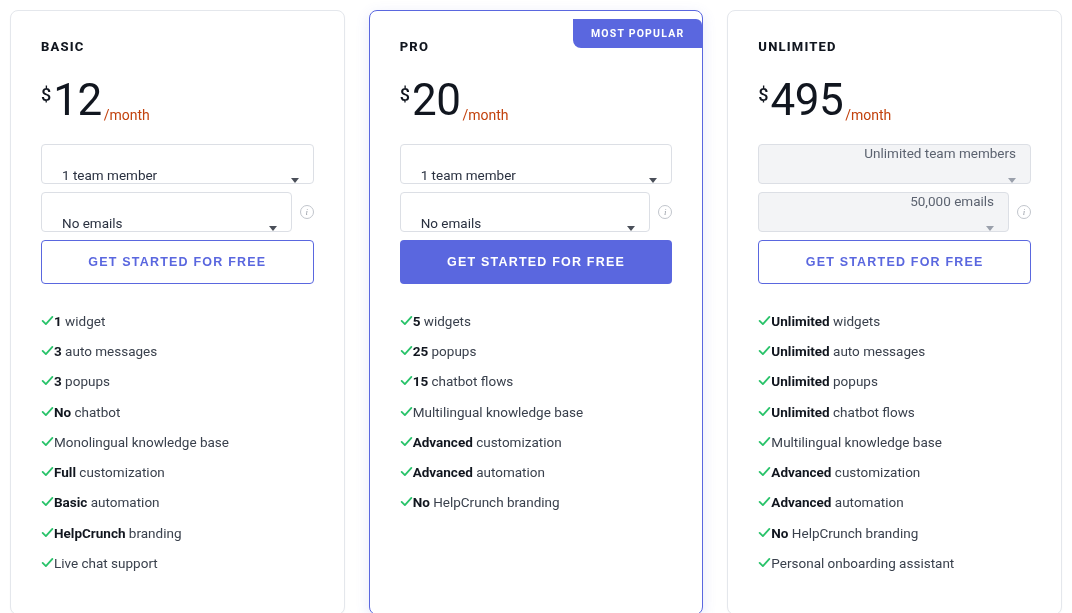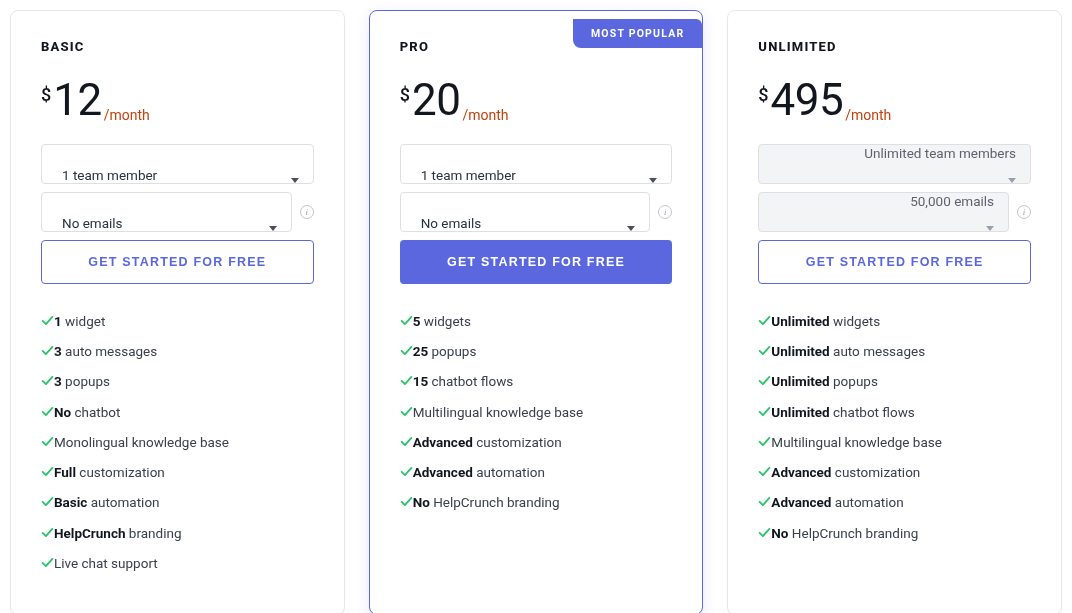--- a/index.html
+++ b/index.html
@@ -423,15 +423,23 @@
           <span><b>Advanced</b><span> automation</span></span>
         </li>
         <li>
           <span class="check">
             <svg viewBox="0 0 16 16" width="13" height="13">
               <path d="M2 8.5 L6 12.5 L14 3.5" fill="none" stroke="#29c36a" stroke-width="2.2" stroke-linecap="round" stroke-linejoin="round"></path>
             </svg>
           </span>
           <span><b>No</b><span> HelpCrunch branding</span></span>
         </li>
+        <li>
+          <span class="check">
+            <svg viewBox="0 0 16 16" width="13" height="13">
+              <path d="M2 8.5 L6 12.5 L14 3.5" fill="none" stroke="#29c36a" stroke-width="2.2" stroke-linecap="round" stroke-linejoin="round"></path>
+            </svg>
+          </span>
+          <span>Personal onboarding assistant</span>
+        </li>
       </ul>
     </div>
   </div>
 
 </body></html>

